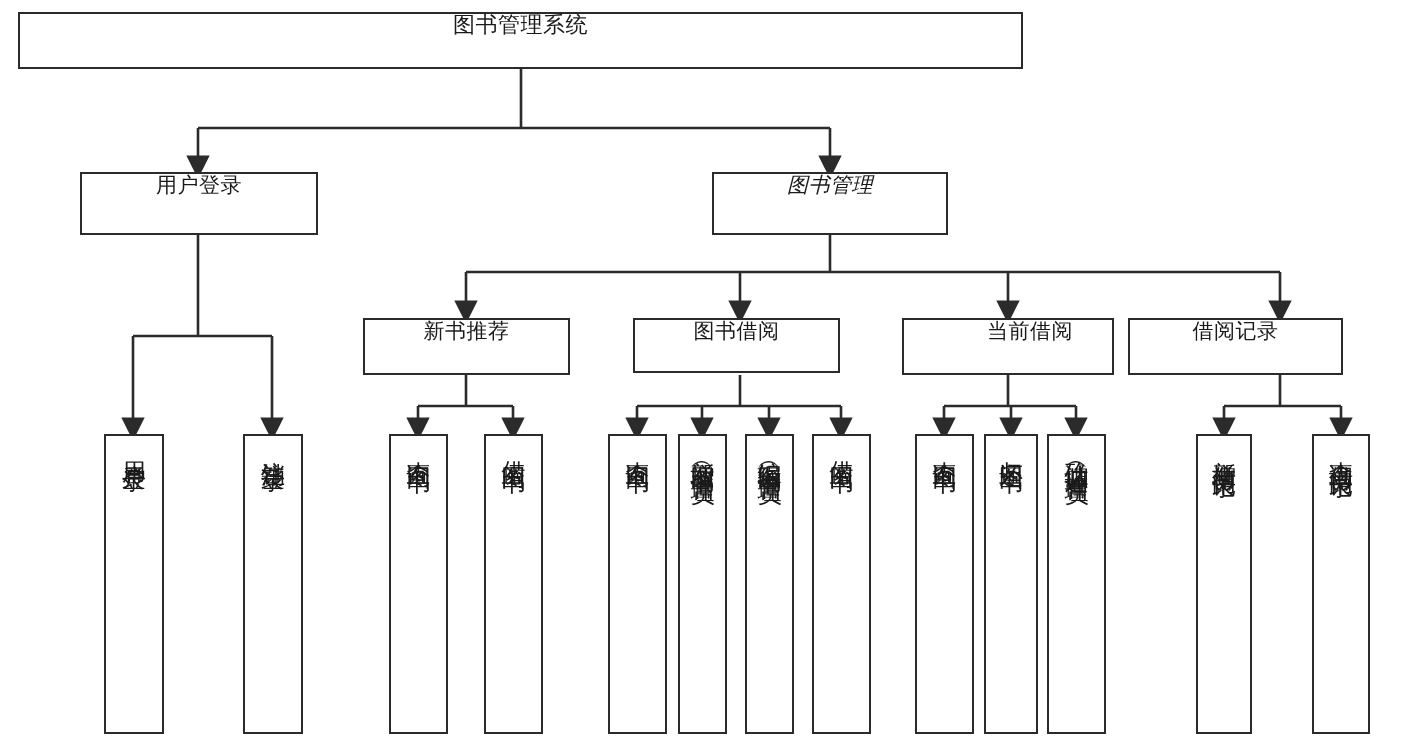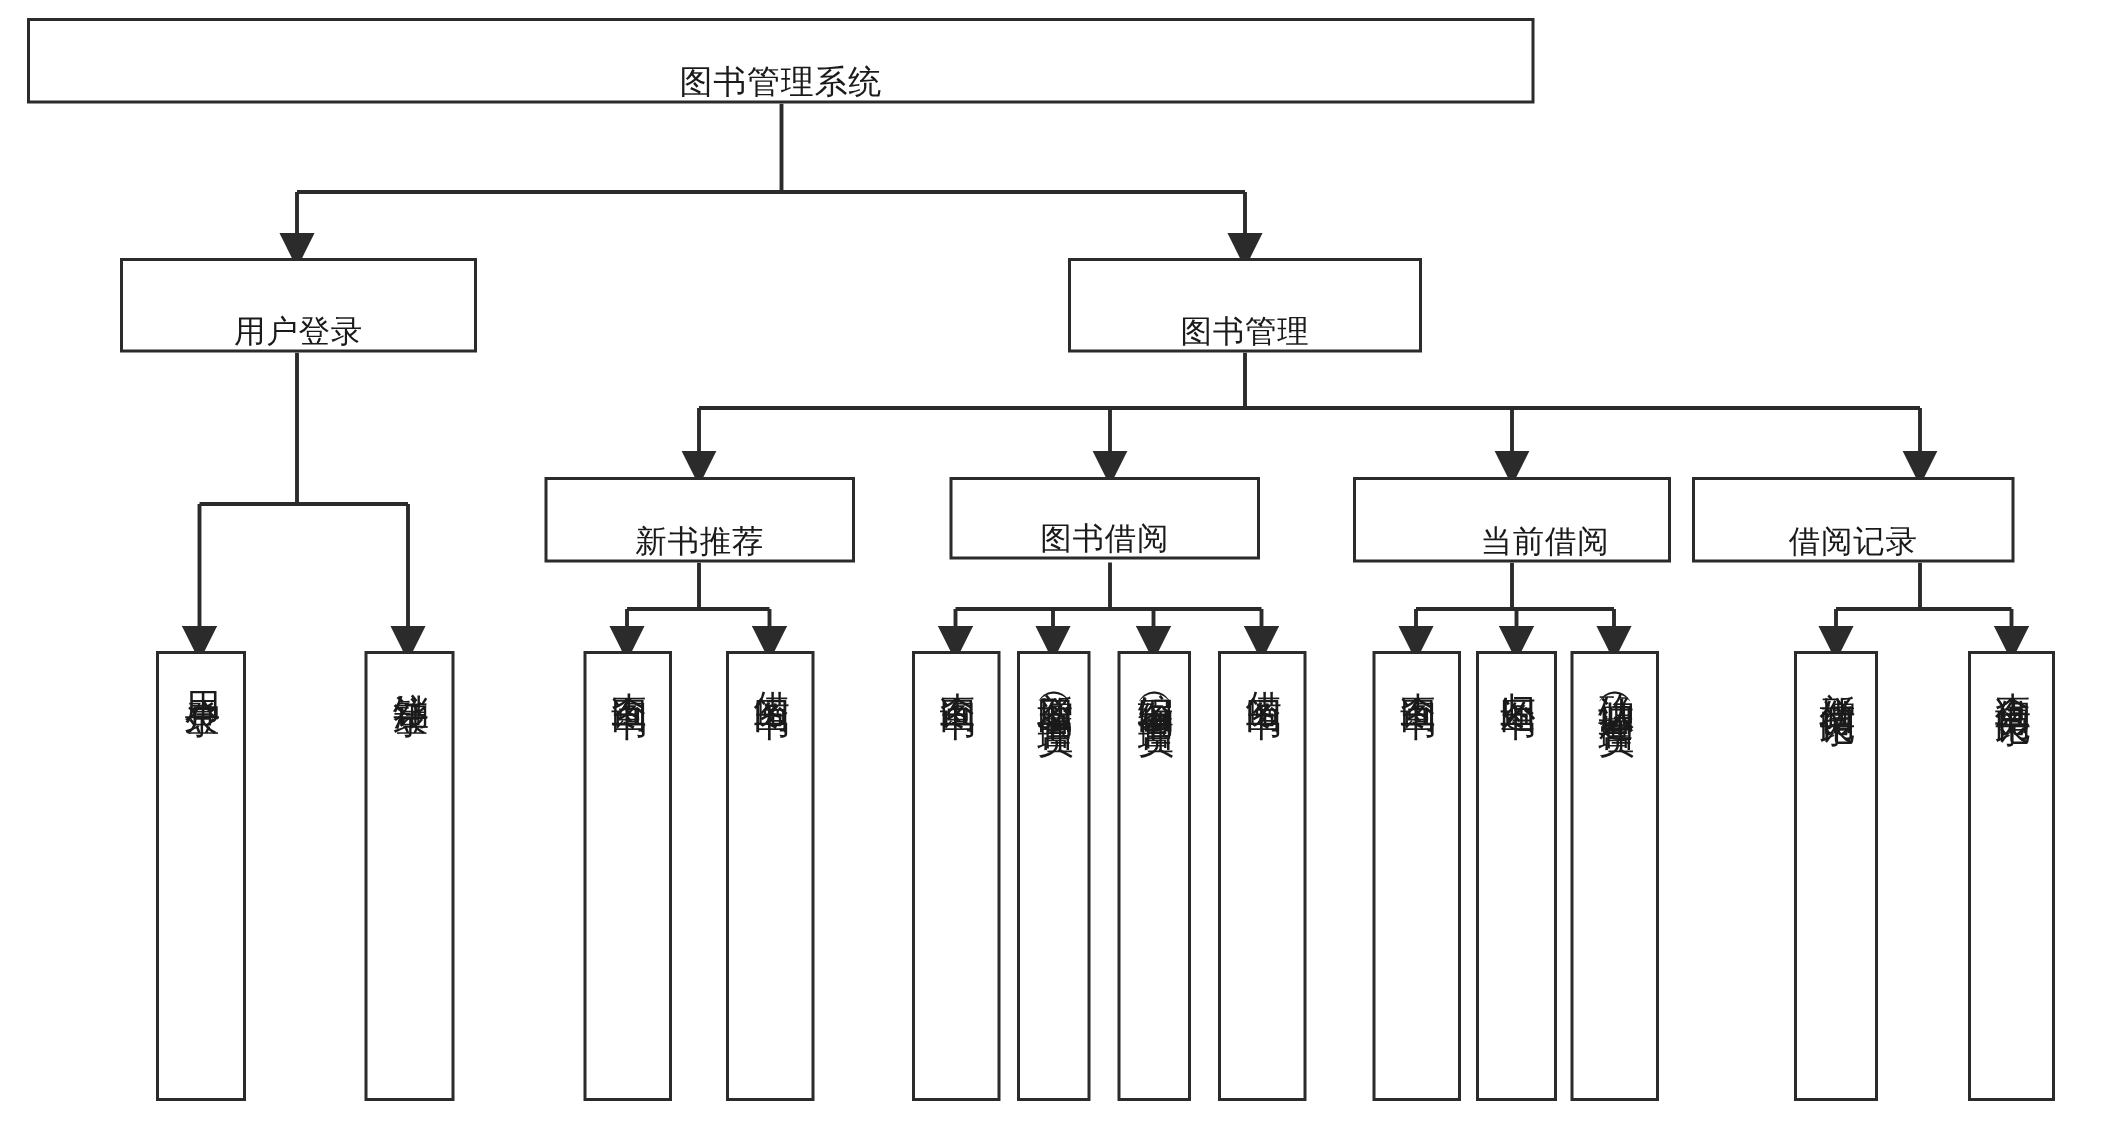--- a/index.html
+++ b/index.html
@@ -26,21 +26,21 @@
     width: 1405px;
     height: 747px;
     pointer-events: none;
   }
   .node {
     position: absolute;
     box-sizing: border-box;
     border: 2.5px solid #2b2b2b;
     background: #ffffff;
     display: flex;
-    align-items: flex-end;
+    align-items: flex-start;
     justify-content: center;
     color: #1a1a1a;
   }
   .node-label {
     display: block;
     text-align: center;
     line-height: 1.04;
     color: #1a1a1a;
     white-space: nowrap;
   }
@@ -130,21 +130,21 @@
     </g>
   </svg>
 
   <div class="node horiz root" style="left:18px; top:12px; width:1005px; height:57px;">
     <span class="node-label">图书管理系统</span>
   </div>
 
   <div class="node horiz" style="left:80px; top:172px; width:238px; height:63px;">
     <span class="node-label">用户登录</span>
   </div>
-  <div class="node horiz" style="left:712px; top:172px; width:236px; height:63px;">
+  <div class="node horiz" style="left:712px; top:172px; width:236px; height:63px;font-style:italic;">
     <span class="node-label">图书管理</span>
   </div>
 
   <div class="node horiz" style="left:363px; top:318px; width:207px; height:57px;">
     <span class="node-label">新书推荐</span>
   </div>
   <div class="node horiz" style="left:633px; top:318px; width:207px; height:55px;">
     <span class="node-label">图书借阅</span>
   </div>
   <div class="node horiz" style="left:902px; top:318px; width:212px; height:57px;padding-left:44px;">

